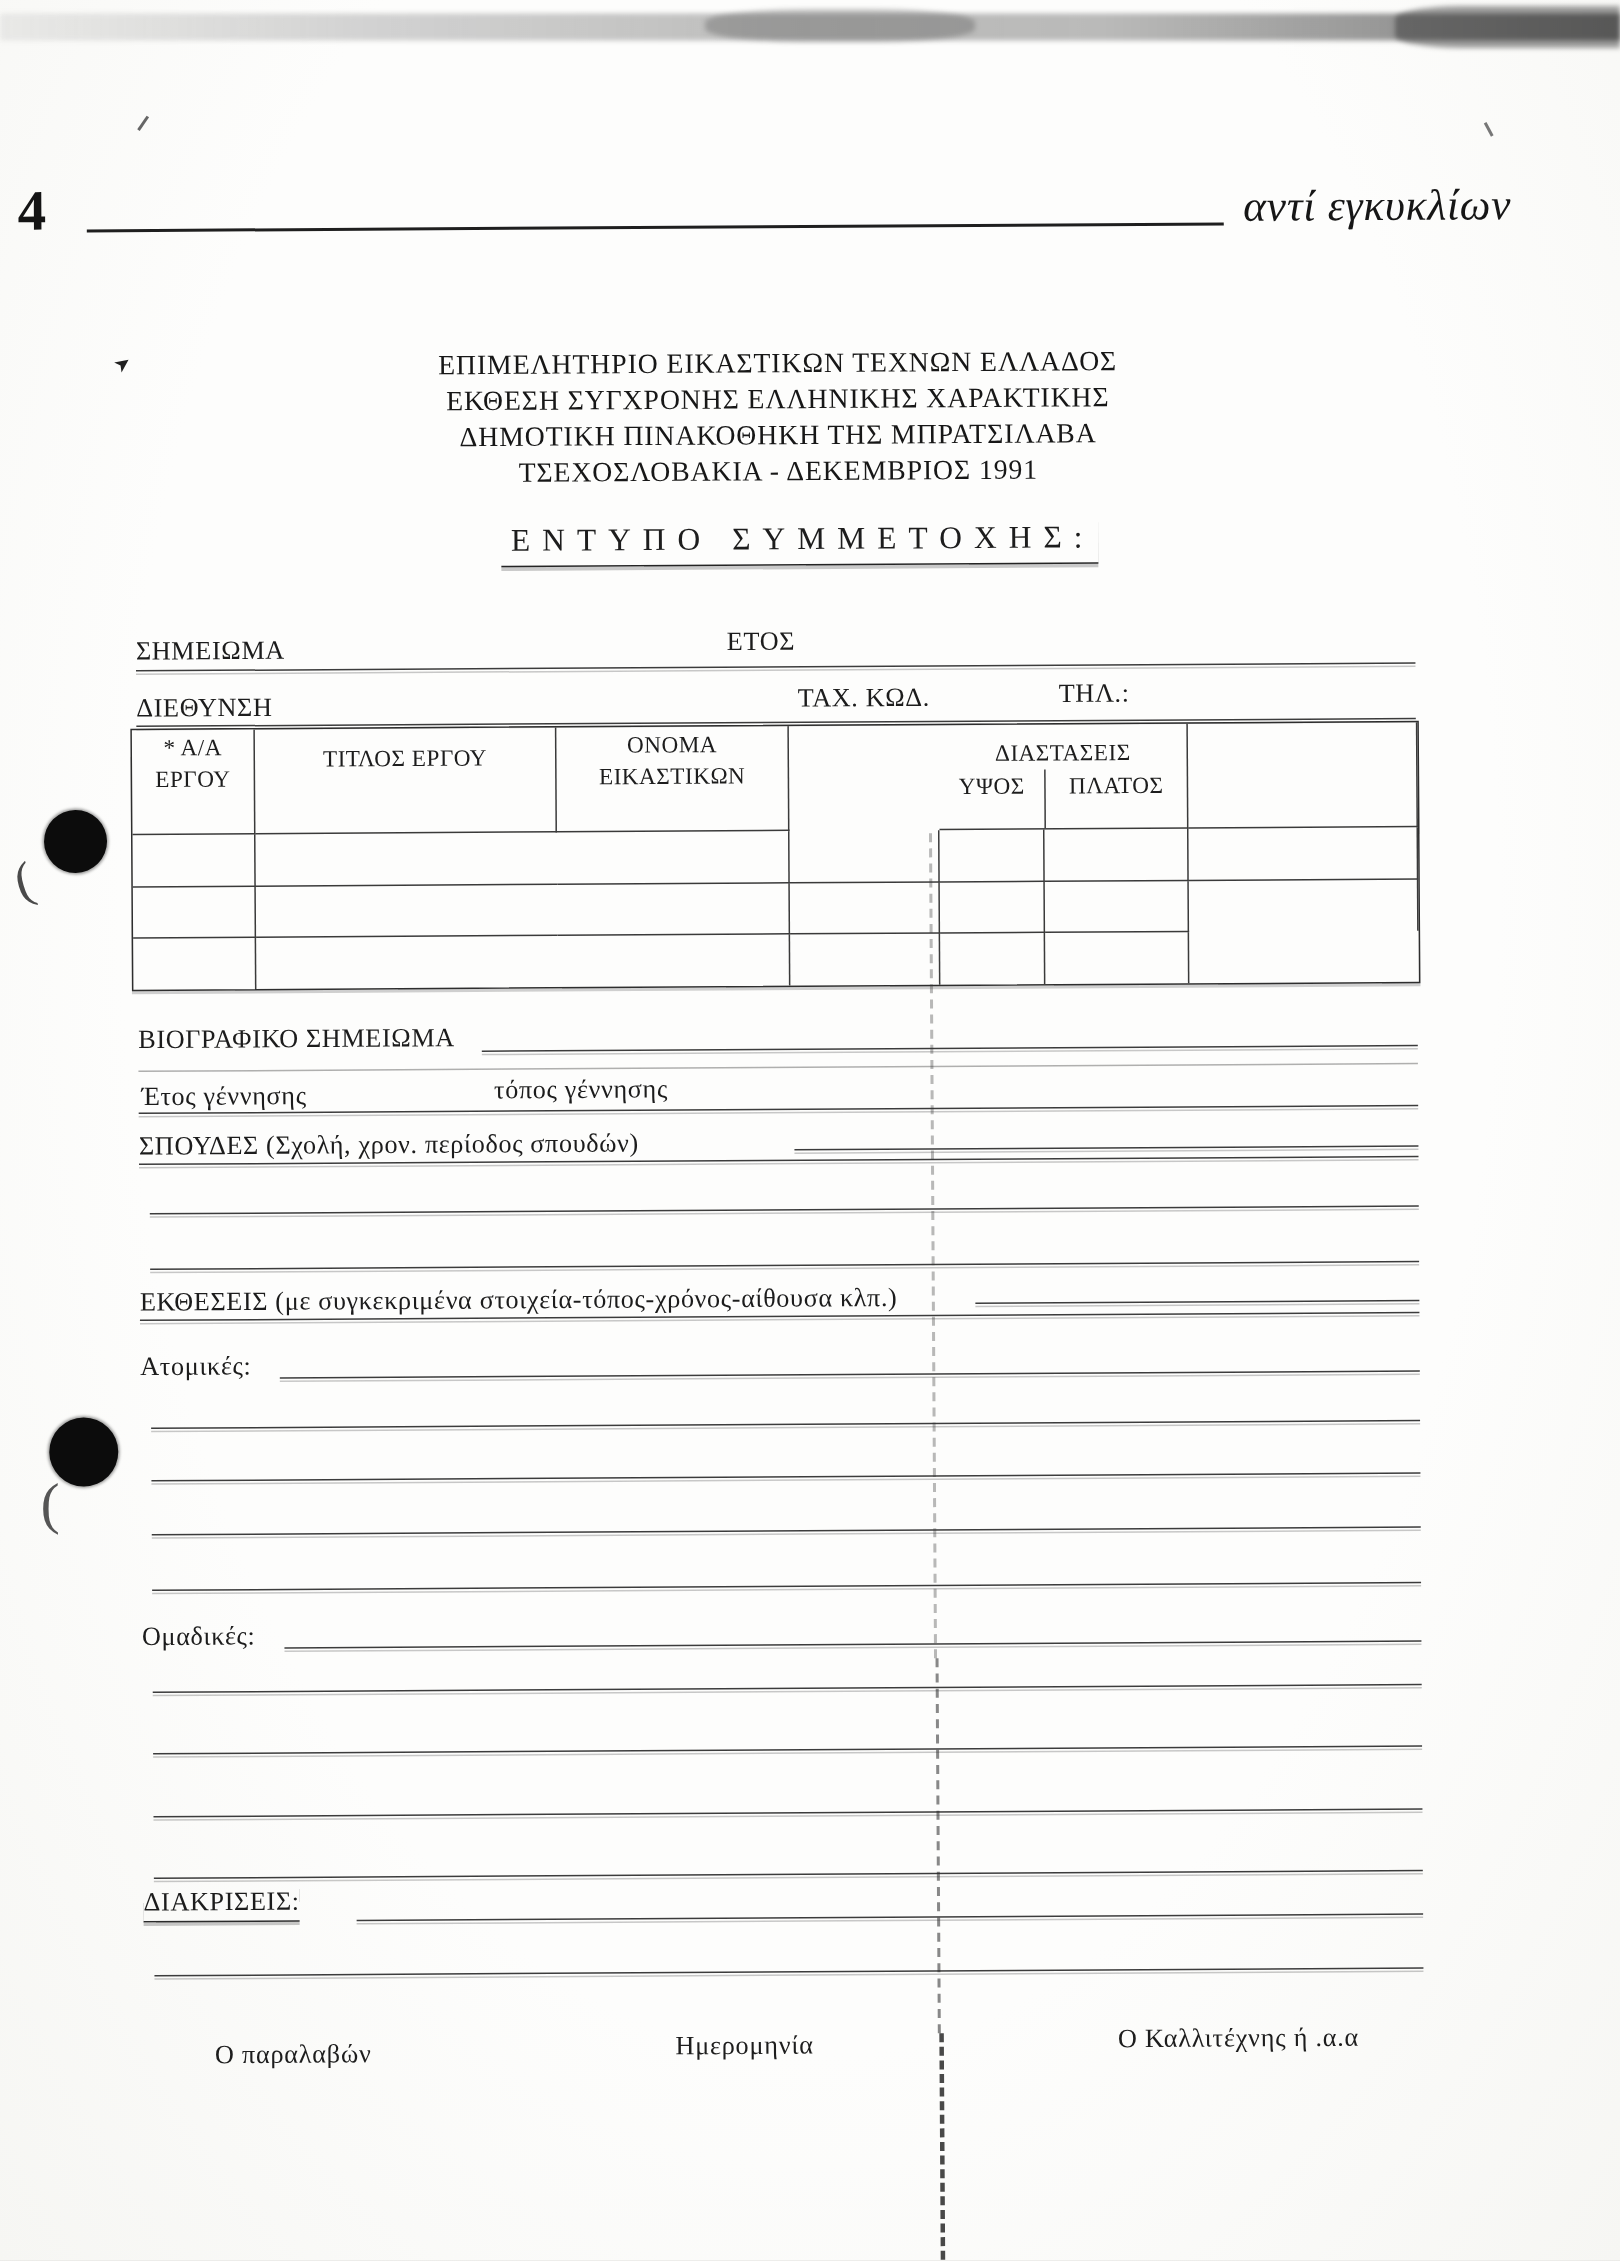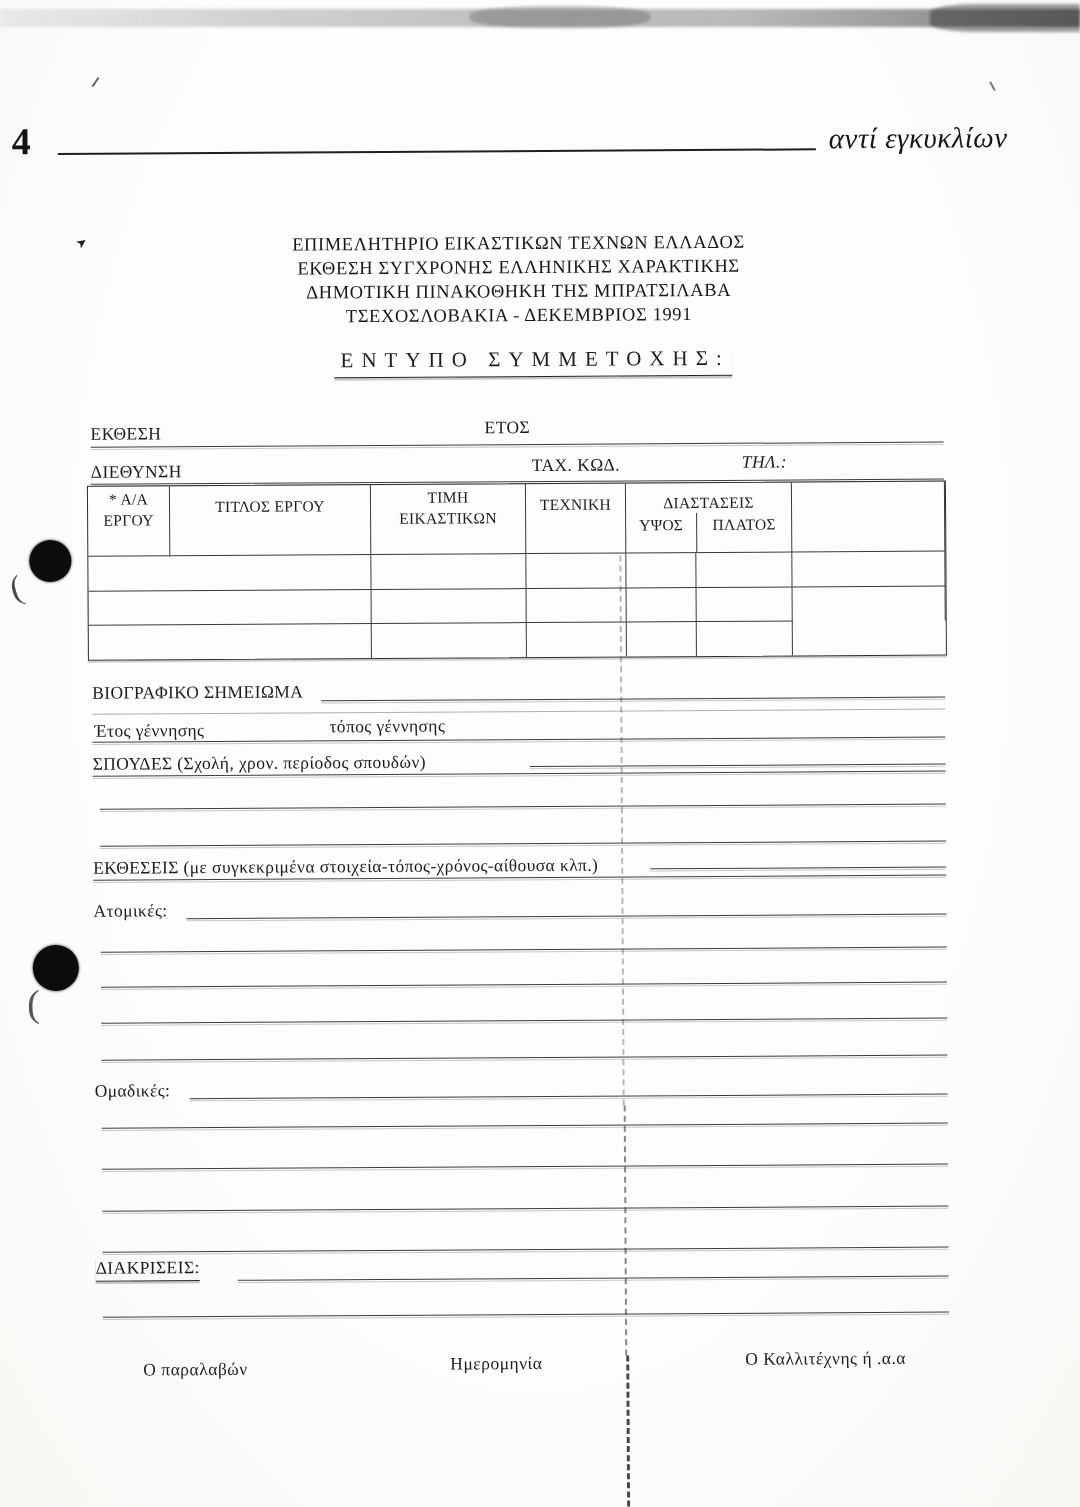--- a/index.html
+++ b/index.html
@@ -71,43 +71,40 @@
       <div class="hdr-line">ΕΠΙΜΕΛΗΤΗΡΙΟ ΕΙΚΑΣΤΙΚΩΝ ΤΕΧΝΩΝ ΕΛΛΑΔΟΣ</div>
       <div class="hdr-line">ΕΚΘΕΣΗ ΣΥΓΧΡΟΝΗΣ ΕΛΛΗΝΙΚΗΣ ΧΑΡΑΚΤΙΚΗΣ</div>
       <div class="hdr-line">ΔΗΜΟΤΙΚΗ ΠΙΝΑΚΟΘΗΚΗ ΤΗΣ ΜΠΡΑΤΣΙΛΑΒΑ</div>
       <div class="hdr-line">ΤΣΕΧΟΣΛΟΒΑΚΙΑ - ΔΕΚΕΜΒΡΙΟΣ 1991</div>
     </div>
 
     <div class="center" style="left:-4px;top:347px;width:1080px;">
       <span id="form-title-text">ΕΝΤΥΠΟ ΣΥΜΜΕΤΟΧΗΣ:</span>
     </div>
 
-    <div class="lbl" style="left:93px;top:421px;">ΕΚΘΕΣΗ</div>
+    <div class="lbl" style="left:93px;top:421px;">ΣΗΜΕΙΩΜΑ</div>
     <div class="lbl" style="left:487px;top:417px;">ΕΤΟΣ</div>
     <div class="rule" style="left:93px;top:444px;width:853px;"></div>
 
     <div class="lbl" style="left:93px;top:459px;">ΔΙΕΘΥΝΣΗ</div>
     <div class="lbl" style="left:534px;top:455px;">ΤΑΧ. ΚΩΔ.</div>
-    <div class="lbl" style="left:744px;top:453px;font-style:italic;">ΤΗΛ.:</div>
+    <div class="lbl" style="left:708px;top:453px;">ΤΗΛ.:</div>
     <div class="rule" style="left:93px;top:481px;width:853px;"></div>
 
     <div id="works-table">
       <div class="th">
         <div>* Α/Α</div>
         <div>ΕΡΓΟΥ</div>
       </div>
       <div class="th" style="justify-content:flex-start;padding-top:10px;">
         <div>ΤΙΤΛΟΣ ΕΡΓΟΥ</div>
       </div>
       <div class="th">
-        <div>ΤΙΜΗ</div>
+        <div>ΟΝΟΜΑ</div>
         <div>ΕΙΚΑΣΤΙΚΩΝ</div>
-      </div>
-      <div class="th" style="justify-content:flex-start;padding-top:10px;">
-        <div>ΤΕΧΝΙΚΗ</div>
       </div>
       <div class="th" id="dims-cell">
         <div style="padding-top:9px;">ΔΙΑΣΤΑΣΕΙΣ</div>
         <div id="dims-sub">
           <div class="sub">ΥΨΟΣ</div>
           <div class="sub">ΠΛΑΤΟΣ</div>
         </div>
       </div>
 
       <div class="td"></div>

